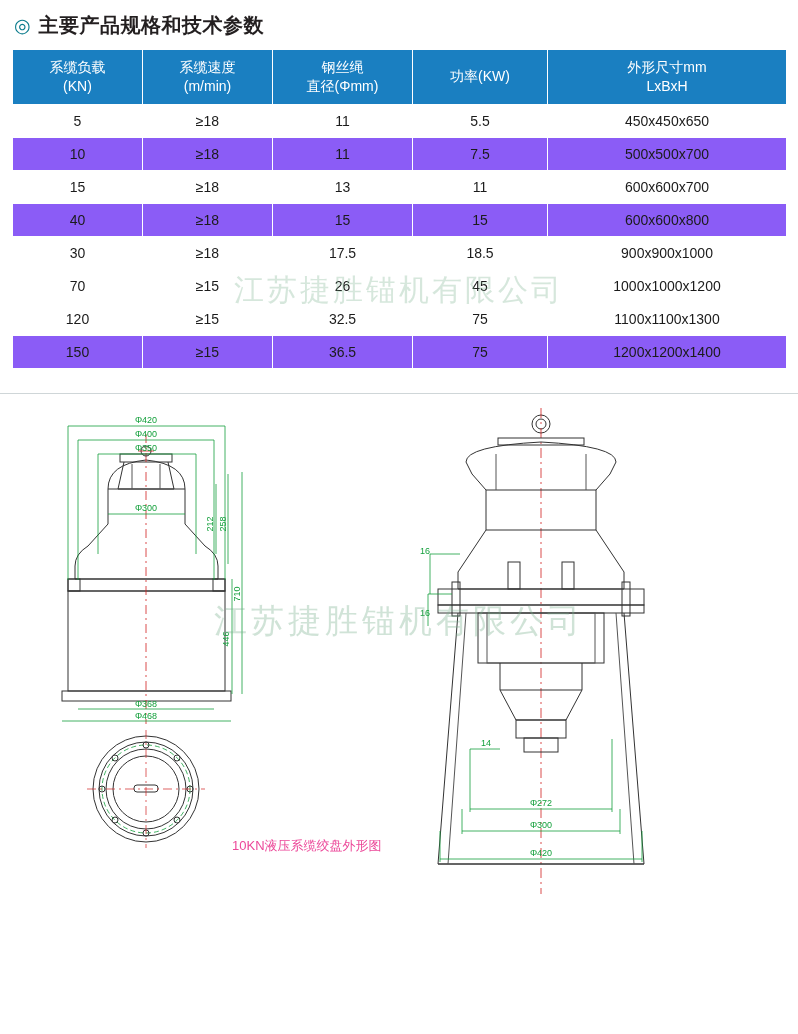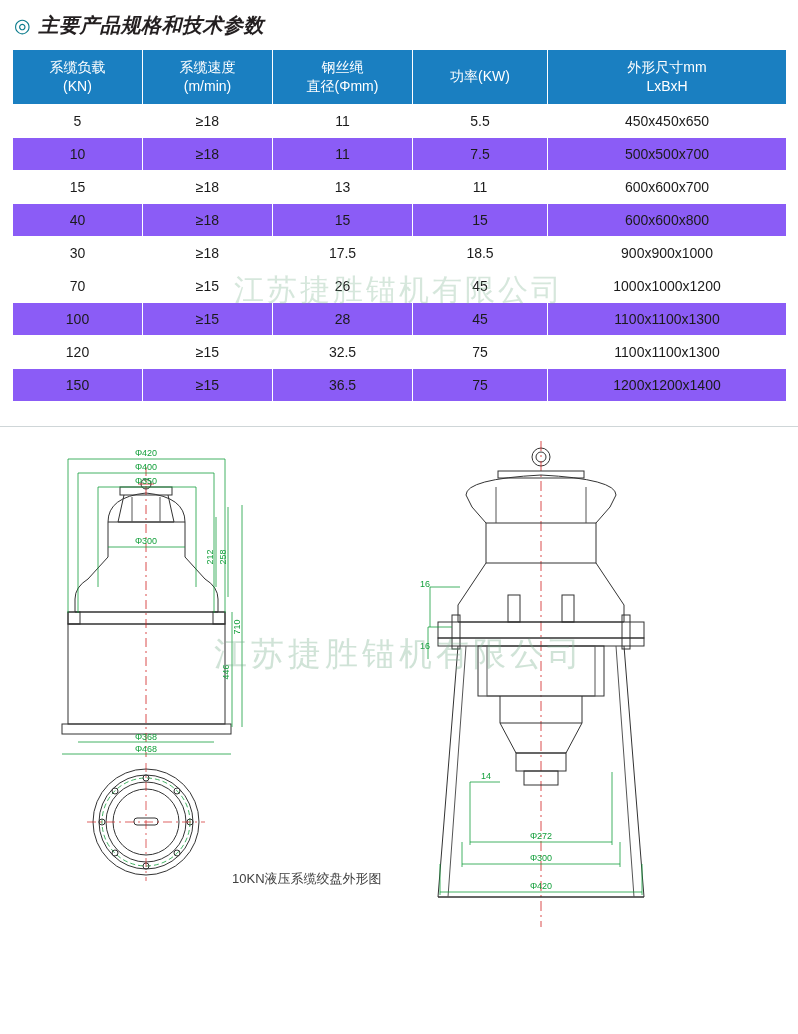--- a/index.html
+++ b/index.html
@@ -31,21 +31,20 @@
   .heading .bullet {
     font-size: 19px;
     color: #0a7b8c;
     line-height: 1;
   }
   .heading .htext {
     font-size: 20px;
     font-weight: bold;
     color: #231f20;
     letter-spacing: 0.5px;
-    font-style: italic;
   }
 
   
   .table-wrap {
     padding: 0 12px;
   }
   table.spec {
     border-collapse: collapse;
     width: 774px;
     table-layout: fixed;
@@ -116,21 +115,21 @@
     font-size: 33px;
     color: rgba(120, 175, 140, 0.35);
     letter-spacing: 4px;
     pointer-events: none;
   }
   .draw-caption {
     position: absolute;
     left: 232px;
     top: 443px;
     font-size: 13px;
-    color: #404040;
+    color: #ec4899;
   }
 </style>
 </head>
 <body>
 
 <div class="page">
 
   <div class="heading">
     <span class="bullet">◎</span>
     <span class="htext">主要产品规格和技术参数</span>
@@ -203,27 +202,20 @@
           <td>17.5</td>
           <td>18.5</td>
           <td>900x900x1000</td>
         </tr>
         <tr class="odd">
           <td>70</td>
           <td>≥15</td>
           <td>26</td>
           <td>45</td>
           <td>1000x1000x1200</td>
-        </tr>
-        <tr class="even">
-          <td>100</td>
-          <td>≥15</td>
-          <td>28</td>
-          <td>45</td>
-          <td>1100x1100x1300</td>
         </tr>
         <tr class="odd">
           <td>120</td>
           <td>≥15</td>
           <td>32.5</td>
           <td>75</td>
           <td>1100x1100x1300</td>
         </tr>
         <tr class="even">
           <td>150</td>

